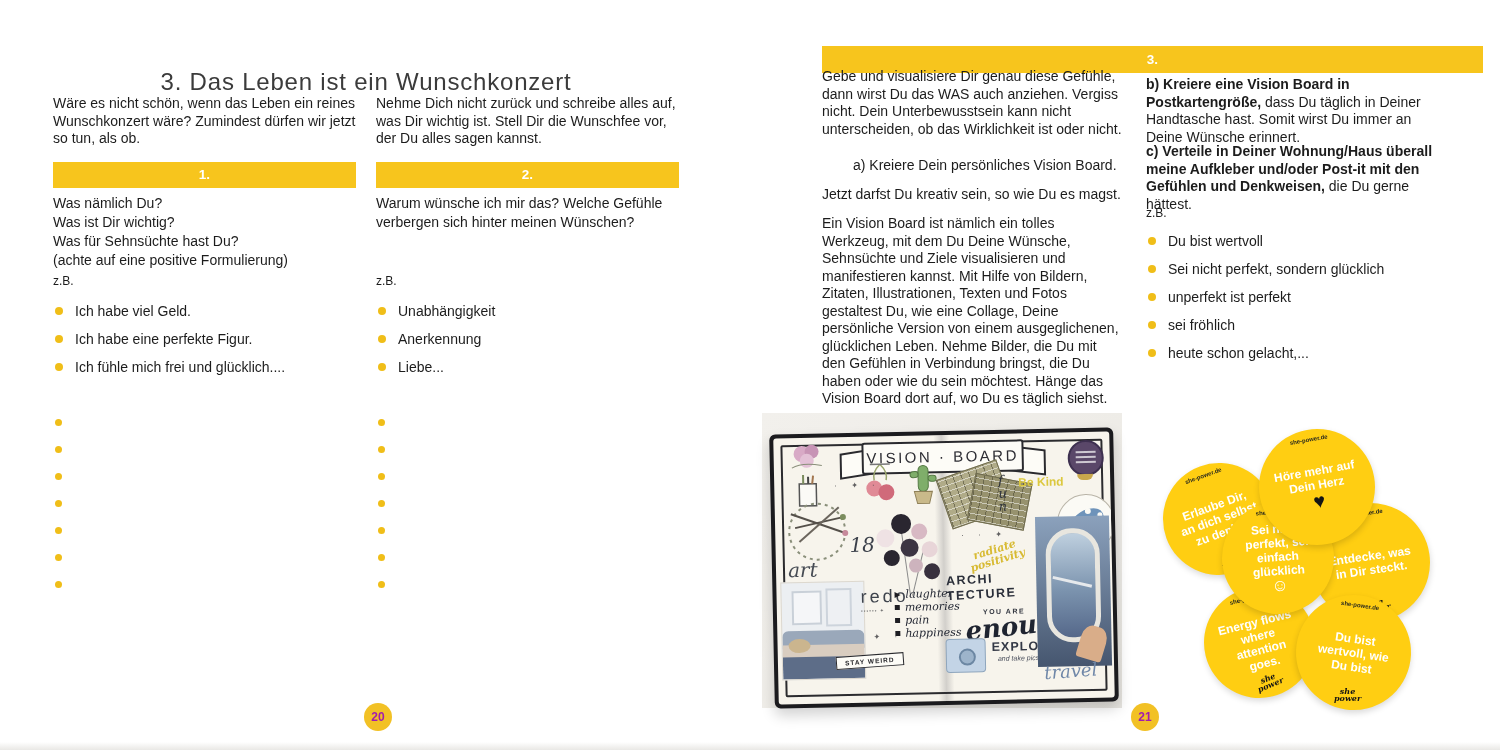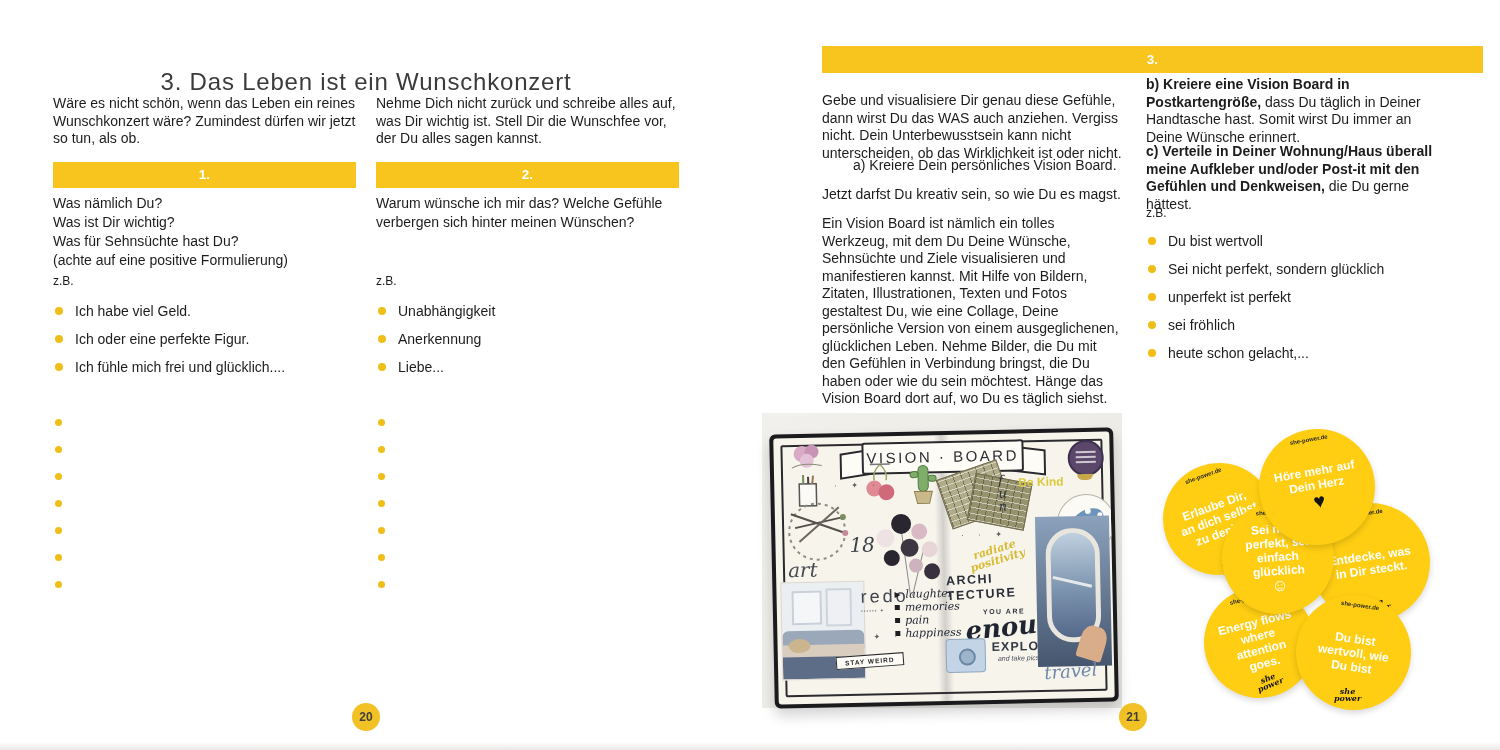--- a/index.html
+++ b/index.html
@@ -13,22 +13,22 @@
   .bold{font-weight:bold;}
   .boldline{font-weight:normal;white-space:nowrap;margin-left:31px;}
   .numbar{height:26px;background:#F7C51D;color:#ffffff;font-weight:bold;font-size:13.5px;
           text-align:center;line-height:26px;}
   .zb{font-size:12px;}
   
   ul.blist{list-style:none;margin:0;padding:0;}
   ul.blist li{position:relative;padding-left:22px;margin-bottom:10px;line-height:18px;font-size:14px;}
   ul.blist .dot{position:absolute;left:2px;top:5px;width:8px;height:8px;border-radius:50%;background:#F0BE18;}
   .edots .edot{width:7px;height:7px;border-radius:50%;background:#F0BE18;margin-bottom:20px;}
-  .pagedot{width:28px;height:28px;border-radius:50%;background:#F2C125;color:#404040;
-           font-size:12px;font-weight:bold;text-align:center;line-height:28px;}
+  .pagedot{width:28px;height:28px;border-radius:50%;background:#F2C125;color:#a21caf;
+           font-size:12px;font-weight:bold;text-align:center;line-height:28px;margin-left:12px;}
   
   .photo{left:762px;top:413px;width:360px;height:295px;
          background:linear-gradient(135deg,#f2f0ec 0%,#edebe6 70%,#e7e5e0 100%);}
   .journal{position:absolute;left:10px;top:18px;width:336px;height:266px;background:#1b1b1e;
            border-radius:6px;padding:4px;transform:rotate(-1.2deg);
            box-shadow:0 7px 14px rgba(0,0,0,0.18);}
   .pages{position:relative;width:100%;height:100%;background:#f7f4ec;border-radius:3px;overflow:hidden;}
   .frame{position:absolute;left:7px;right:7px;top:7px;bottom:7px;border:2px solid #2b2b2e;border-radius:2px;}
   .spine{position:absolute;left:50%;top:0;bottom:0;width:16px;margin-left:-8px;
          background:linear-gradient(90deg,rgba(0,0,0,0) 0%,rgba(60,60,70,0.20) 50%,rgba(0,0,0,0) 100%);}
@@ -129,21 +129,21 @@
     <div>Was für Sehnsüchte hast Du?</div>
     <div>(achte auf eine positive Formulierung)</div>
   </div>
   <div class="abs col" style="left:376px;top:194px;line-height:19px;">Warum wünsche ich mir das? Welche Gefühle verbergen sich hinter meinen Wünschen?</div>
 
   <div class="abs zb" style="left:53px;top:274px;">z.B.</div>
   <div class="abs zb" style="left:376px;top:274px;">z.B.</div>
 
   <ul class="abs blist" style="left:53px;top:302px;width:303px;">
     <li><span class="dot"></span><span>Ich habe viel Geld.</span></li>
-    <li><span class="dot"></span><span>Ich oder eine perfekte Figur.</span></li>
+    <li><span class="dot"></span><span>Ich habe eine perfekte Figur.</span></li>
     <li><span class="dot"></span><span>Ich fühle mich frei und glücklich....</span></li>
   </ul>
   <ul class="abs blist" style="left:376px;top:302px;width:303px;">
     <li><span class="dot"></span><span>Unabhängigkeit</span></li>
     <li><span class="dot"></span><span>Anerkennung</span></li>
     <li><span class="dot"></span><span>Liebe...</span></li>
   </ul>
 
   <div class="abs edots" style="left:55px;top:419px;">
     <div class="edot"></div>
@@ -161,21 +161,21 @@
       <div class="edot"></div>
       <div class="edot"></div>
       <div class="edot"></div>
       <div class="edot"></div>
   </div>
 
   <div class="abs pagedot" style="left:352px;top:703px;">20</div>
 
   <div class="abs numbar" style="left:822px;top:46px;width:661px;height:27px;line-height:27px;">3.</div>
 
-  <p class="abs col" style="left:822px;top:92px;width:300px;margin:0;">Gebe und visualisiere Dir genau diese Gefühle, dann wirst Du das WAS auch anziehen. Vergiss nicht. Dein Unterbewusstsein kann nicht unterscheiden, ob das Wirklichkeit ist oder nicht.</p>
+  <p class="abs col" style="left:822px;top:68px;width:300px;margin:0;">Gebe und visualisiere Dir genau diese Gefühle, dann wirst Du das WAS auch anziehen. Vergiss nicht. Dein Unterbewusstsein kann nicht unterscheiden, ob das Wirklichkeit ist oder nicht.</p>
   <div class="abs col boldline" style="left:822px;top:157px;width:300px;">a)  Kreiere Dein persönliches Vision Board.</div>
   <p class="abs col" style="left:822px;top:186px;width:300px;margin:0;">Jetzt darfst Du kreativ sein, so wie Du es magst.</p>
   <p class="abs col" style="left:822px;top:215px;width:300px;margin:0;">Ein Vision Board ist nämlich ein tolles Werkzeug, mit dem Du Deine Wünsche, Sehnsüchte und Ziele visualisieren und manifestieren kannst. Mit Hilfe von Bildern, Zitaten, Illustrationen, Texten und Fotos gestaltest Du, wie eine Collage, Deine persönliche Version von einem ausgeglichenen, glücklichen Leben. Nehme Bilder, die Du mit den Gefühlen in Verbindung bringst, die Du haben oder wie du sein möchtest. Hänge das Vision Board dort auf, wo Du es täglich siehst.</p>
 
   <p class="abs col" style="left:1146px;top:76px;width:300px;margin:0;">
     <span class="bold">b)  Kreiere eine Vision Board in Postkartengröße,</span><span> dass Du täglich in Deiner Handtasche hast. Somit wirst Du immer an Deine Wünsche erinnert.</span>
   </p>
   <p class="abs col" style="left:1146px;top:143px;width:300px;margin:0;">
     <span class="bold">c)  Verteile in Deiner Wohnung/Haus überall meine Aufkleber und/oder Post-it mit den Gefühlen und Denkweisen,</span><span> die Du gerne hättest.</span>
   </p>

